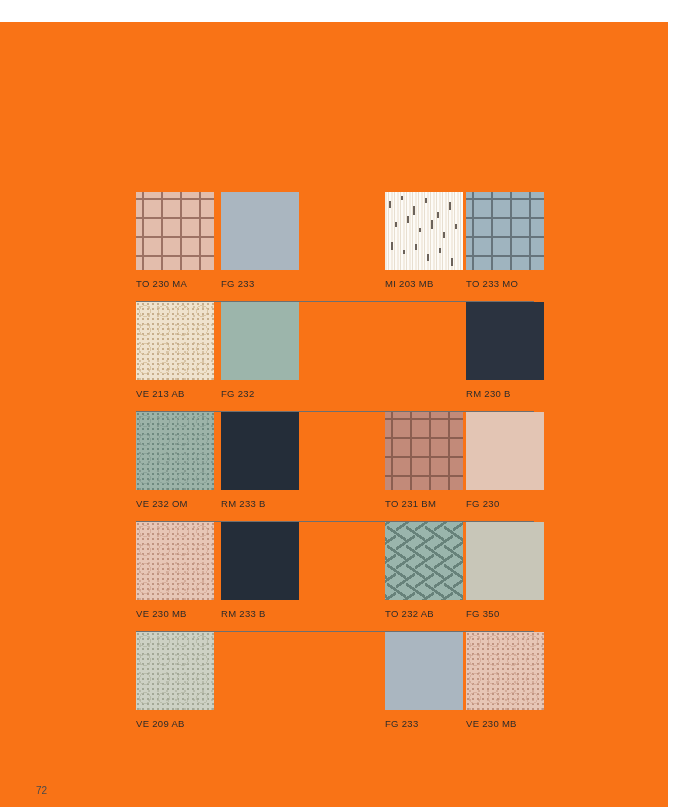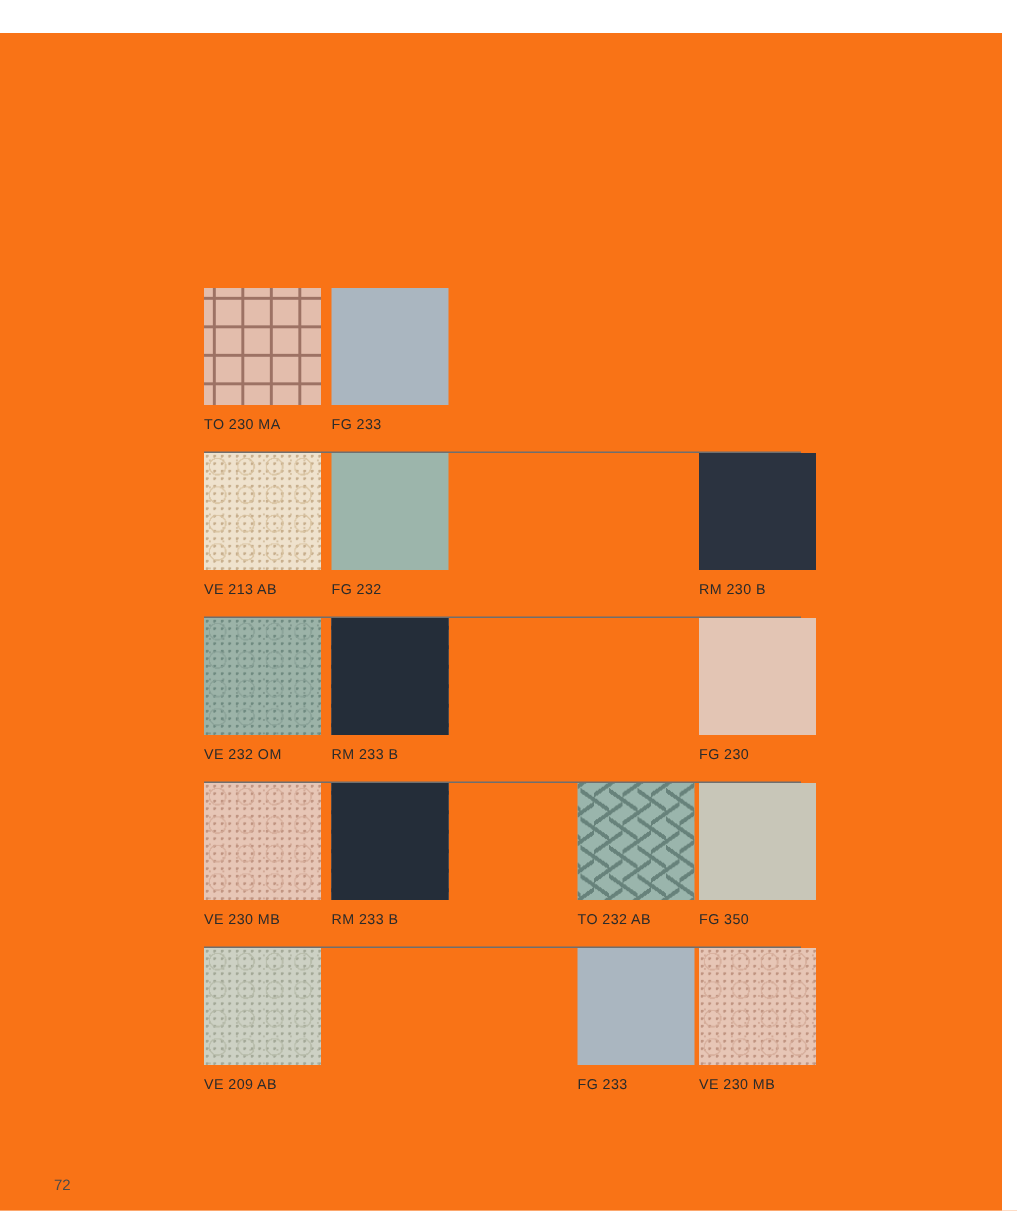--- a/index.html
+++ b/index.html
@@ -375,20 +375,28 @@
   <div id="catalog">
       <div class="row">
         <div class="cell c0">
           <div class="swatch p-to230ma" title="TO 230 MA"></div>
           <div class="label">TO 230 MA</div>
         </div>
         <div class="cell c1">
           <div class="swatch p-fg233" title="FG 233"></div>
           <div class="label">FG 233</div>
         </div>
+        <div class="cell c2">
+          <div class="swatch p-mi203mb" title="MI 203 MB"></div>
+          <div class="label">MI 203 MB</div>
+        </div>
+        <div class="cell c3">
+          <div class="swatch p-to233mo" title="TO 233 MO"></div>
+          <div class="label">TO 233 MO</div>
+        </div>
         <div class="row-divider"></div>
       </div>
       <div class="row">
         <div class="cell c0">
           <div class="swatch p-ve213ab" title="VE 213 AB"></div>
           <div class="label">VE 213 AB</div>
         </div>
         <div class="cell c1">
           <div class="swatch p-fg232" title="FG 232"></div>
           <div class="label">FG 232</div>
@@ -401,20 +409,24 @@
       </div>
       <div class="row">
         <div class="cell c0">
           <div class="swatch p-ve232om" title="VE 232 OM"></div>
           <div class="label">VE 232 OM</div>
         </div>
         <div class="cell c1">
           <div class="swatch p-rm233b" title="RM 233 B"></div>
           <div class="label">RM 233 B</div>
         </div>
+        <div class="cell c2">
+          <div class="swatch p-to231bm" title="TO 231 BM"></div>
+          <div class="label">TO 231 BM</div>
+        </div>
         <div class="cell c3">
           <div class="swatch p-fg230" title="FG 230"></div>
           <div class="label">FG 230</div>
         </div>
         <div class="row-divider"></div>
       </div>
       <div class="row">
         <div class="cell c0">
           <div class="swatch p-ve230mb" title="VE 230 MB"></div>
           <div class="label">VE 230 MB</div>

